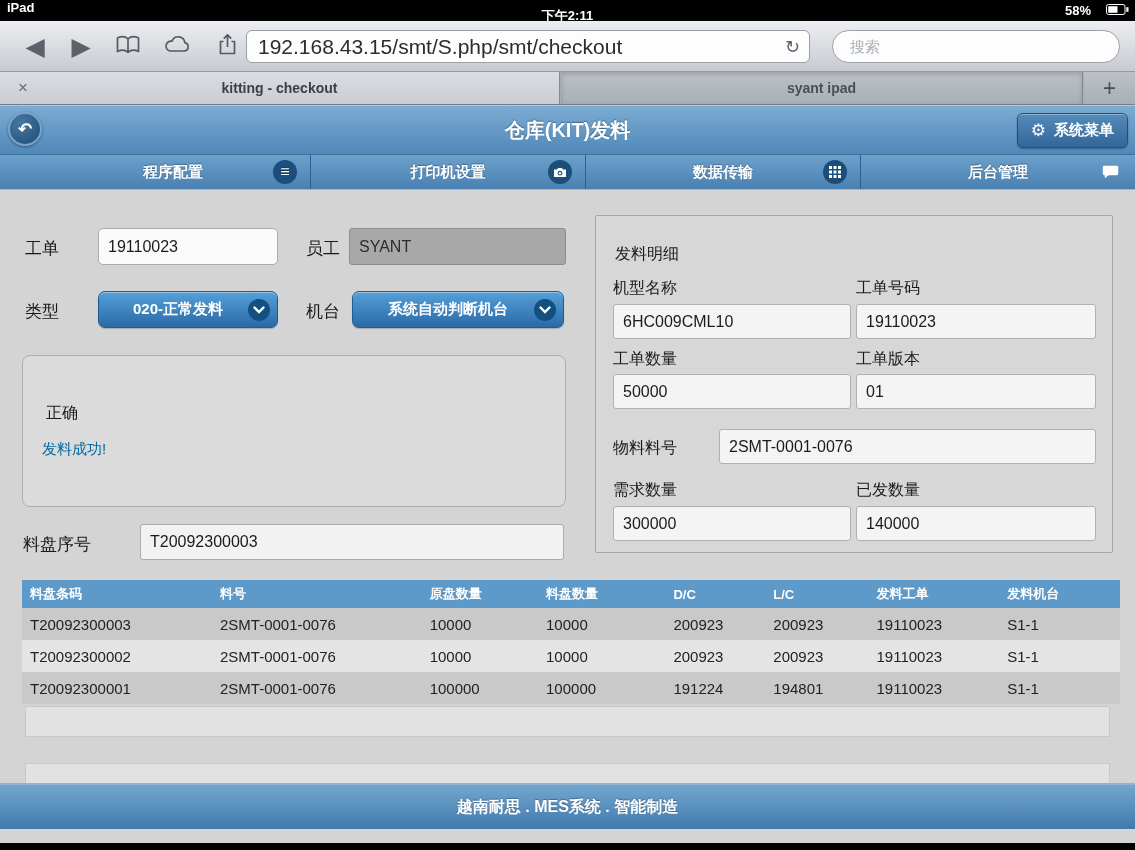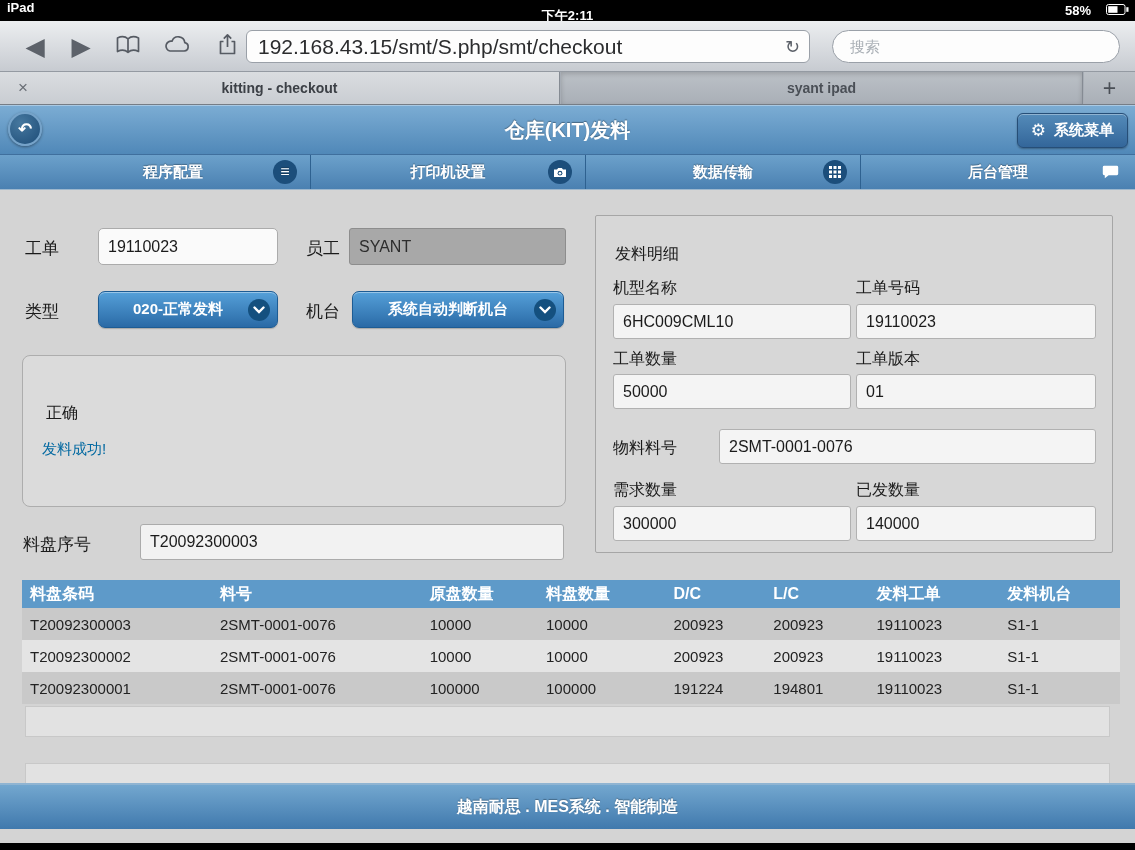--- a/index.html
+++ b/index.html
@@ -74,21 +74,21 @@
              background:#dbdbdb;border:1px solid #adadad;border-radius:8px;}
   .st-title{position:absolute;left:23px;top:47px;font-size:16px;color:#1b1b1b;}
   .st-msg{position:absolute;left:19px;top:84px;font-size:15px;}
   .panel{position:absolute;left:595px;top:215px;width:518px;height:338px;box-sizing:border-box;
          background:#d7d7d7;border:1px solid #a6a6a6;border-radius:2px;}
   .plabel{position:absolute;font-size:16px;color:#1b1b1b;}
   .dinput{position:absolute;box-sizing:border-box;height:35px;background:#f4f4f4;border:1px solid #b1b1b1;border-radius:3px;
           font-size:16px;color:#1b1b1b;padding:0 9px;font-family:inherit;outline:none;}
   
   .tray-table{position:absolute;left:22px;top:580px;width:1098px;border-collapse:collapse;table-layout:fixed;}
-  .tray-table th{background:#5e9ac9;color:#fff;font-size:16px;font-weight:bold;text-align:left;height:28px;padding:0 0 0 8px;}
+  .tray-table th{background:#5e9ac9;color:#fff;font-size:13px;font-weight:bold;text-align:left;height:28px;padding:0 0 0 8px;}
   .tray-table td{font-size:15px;color:#222;height:32px;padding:0 0 0 8px;}
   .row-dark{background:#c9c9c9;} .row-light{background:#e4e4e4;}
   .band{position:absolute;left:25px;width:1085px;box-sizing:border-box;background:#e2e2e2;border:1px solid #c8c8c8;}
   
   .footer{position:absolute;left:0;top:783px;width:100%;height:46px;box-sizing:border-box;
           background:linear-gradient(#73a7cf,#4079ad);border-top:2px solid #8fb4d2;
           display:flex;align-items:center;justify-content:center;color:#fff;font-size:16px;font-weight:bold;
           text-shadow:0 -1px 1px rgba(0,0,0,.3);}
   .bottomblack{position:absolute;left:0;top:843px;width:100%;height:7px;background:#000;}
 </style>

